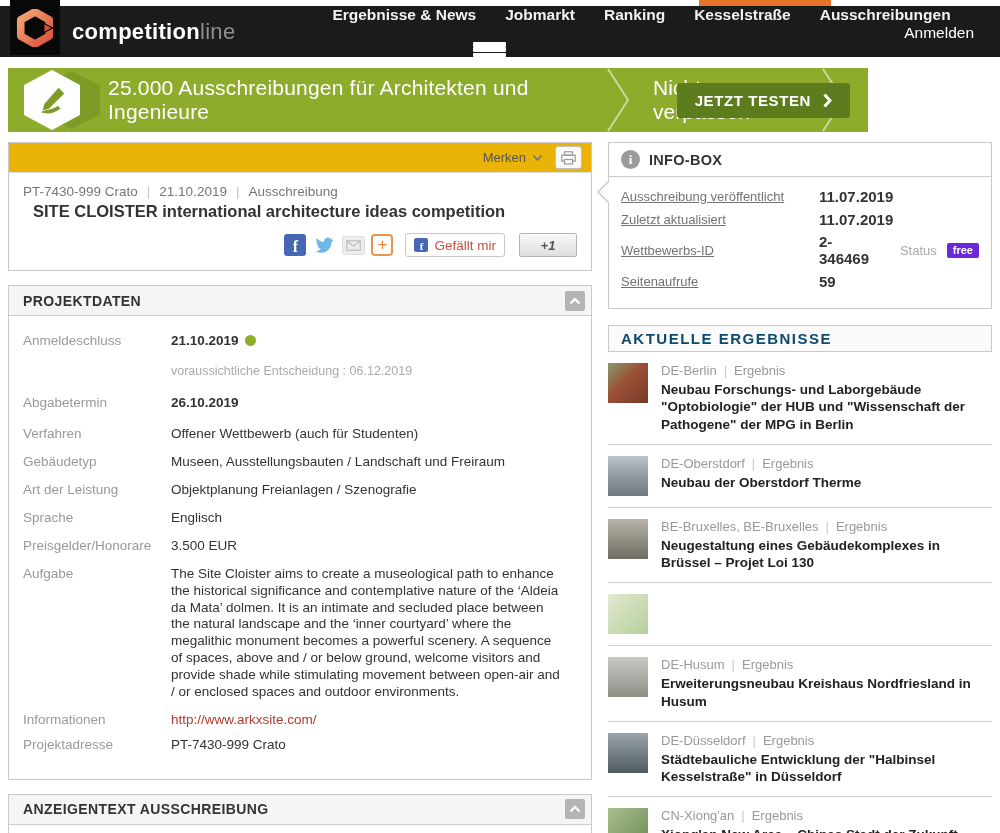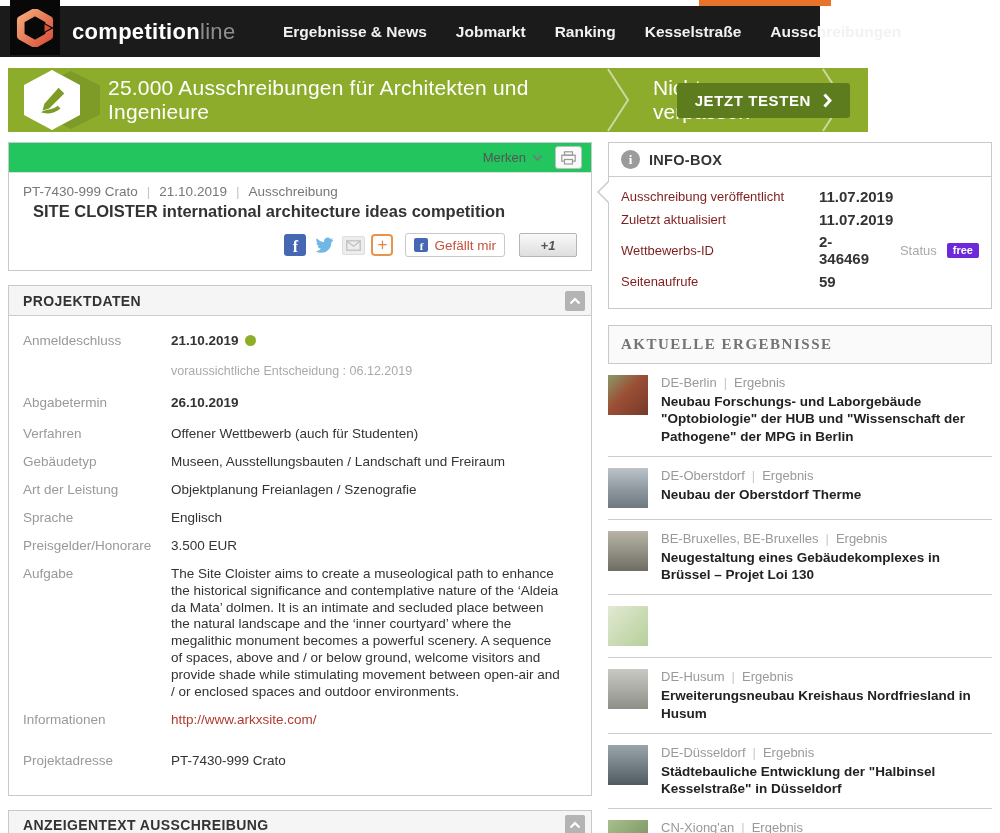--- a/index.html
+++ b/index.html
@@ -3,21 +3,21 @@
 <meta charset="utf-8">
 <style>
   * { box-sizing: border-box; margin: 0; padding: 0; }
   html,body { width:1000px; height:833px; }
   body {
     font-family: "Liberation Sans", sans-serif;
     background:#fff; color:#333; position:relative; overflow:hidden;
   }
   
   .active-indicator { position:absolute; top:0; left:699px; width:132px; height:6px; background:#e8732a; z-index:6; }
-  .navbar { position:absolute; top:6px; left:0; width:820px; height:51px; background:#1b1b1b; display:flex; align-items:center; z-index:5; }
+  .navbar { position:absolute; top:6px; left:0; width:1000px; height:51px; background:#1b1b1b; display:flex; align-items:center; z-index:5;flex-direction:column; }
   .logo-box { position:absolute; left:10px; top:-6px; width:50px; height:55px; background:#080808; display:flex; align-items:center; justify-content:center; cursor:pointer; }
   .brand { position:absolute; left:72px; top:0; height:51px; display:flex; align-items:center; font-size:22px; letter-spacing:.3px; cursor:pointer; }
   .brand b { color:#fff; font-weight:700; }
   .brand span { color:#8f8f8f; font-weight:300; }
   .nav-links { display:flex; align-items:center; margin-left:283px; gap:29px; }
   .nav-link { color:#f2f2f2; font-weight:700; font-size:15.5px; cursor:pointer; white-space:nowrap; }
   .login { margin-left:auto; margin-right:26px; color:#fff; font-weight:400; font-size:15.5px; cursor:pointer; }
   .burger { width:33px; height:22px; margin-right:22px; display:flex; flex-direction:column; justify-content:space-between; cursor:pointer; }
   .burger div { height:4.5px; background:#fff; border-radius:1px; }
   
@@ -30,21 +30,21 @@
   .banner-chev { margin:0 22px; flex:none; }
   .banner-tagline { color:#fff; font-size:21px; font-weight:300; }
   .cta-btn { position:absolute; right:18px; top:15px; height:35px; background:#5d7c1e; border:none; border-radius:3px;
     color:#fff; font-family:inherit; font-weight:700; font-size:15px; letter-spacing:.6px; padding:0 18px;
     display:flex; align-items:center; gap:12px; cursor:pointer; }
   
   .left-col { position:absolute; left:8px; top:142px; width:584px; }
   .right-col { position:absolute; left:608px; top:142px; width:384px; }
   .card { background:#fff; border:1px solid #c9c9c9; }
   
-  .art-toolbar { height:30px; background:#22c55e; border-bottom:1px solid #ddd; display:flex; align-items:center; justify-content:flex-end; padding:0 9px; gap:12px; }
+  .art-toolbar { height:30px; background:#eab308; border-bottom:1px solid #ddd; display:flex; align-items:center; justify-content:flex-end; padding:0 9px; gap:12px; }
   .merken { display:flex; align-items:center; gap:6px; color:#555; font-size:13px; cursor:pointer; }
   .print-btn { width:27px; height:23px; border:1px solid #bfbfbf; border-radius:3px; background:#fafafa; display:flex; align-items:center; justify-content:center; cursor:pointer; }
   .art-body { padding:11px 14px 13px; }
   .meta-line { color:#777; font-size:13.5px; }
   .meta-line .sep { color:#c4c4c4; margin:0 9px; }
   .art-title { margin-top:3px; font-size:16.5px; font-weight:700; color:#333;margin-left:10px; }
   .social { display:flex; justify-content:flex-end; align-items:center; gap:6px; margin-top:12px; }
   .fb-ic { width:22px; height:22px; background:#4668b3; border-radius:3px; color:#fff; font-weight:700;
     font-family:"Liberation Serif",serif; font-size:16px; display:flex; align-items:flex-end; justify-content:center; cursor:pointer; line-height:1.15; }
   .tw-ic { width:24px; height:22px; display:flex; align-items:center; justify-content:center; cursor:pointer; }
@@ -65,39 +65,39 @@
   
   .pd-body { padding:17px 14px 14px; }
   .pd-row { display:flex; margin-bottom:11px; font-size:13.5px; line-height:1.25; }
   .pd-label { width:148px; flex:none; color:#999; }
   .pd-value { color:#333; max-width:394px; }
   .pd-bold { font-weight:700; }
   .status-dot { display:inline-block; width:11px; height:11px; border-radius:50%; background:#8fae27; margin-left:6px; vertical-align:-1px; }
   .pd-sub { color:#aaa; font-size:12.5px; margin-top:14px; }
   .pd-gap { margin-bottom:15px; }
   .pd-link { color:#b03a2e; text-decoration:none; cursor:pointer; }
-  .row-info { margin-bottom:24px; }
+  .row-info { margin-bottom:8px; }
   .anz-body { padding:14px; font-size:13.5px; color:#333; }
   
   .infobox { position:relative; }
   .infobox::before { content:""; position:absolute; left:-12px; top:38px; border:11px solid transparent; border-right-color:#c9c9c9; border-left:0; }
   .infobox::after { content:""; position:absolute; left:-10px; top:39px; border:10px solid transparent; border-right-color:#fff; border-left:0; }
   .ib-head { display:flex; align-items:center; gap:9px; padding:7px 12px; border-bottom:1px solid #ccc; }
   .info-ic { width:19px; height:19px; border-radius:50%; background:#9b9b9b; color:#fff; font-weight:700;
     font-family:"Liberation Serif",serif; font-size:13px; display:flex; align-items:center; justify-content:center; }
   .ib-title { font-weight:700; font-size:14.5px; color:#333; letter-spacing:.3px; }
   .ib-body { padding:10px 12px 13px; }
   .ib-row { display:flex; align-items:center; margin-bottom:5px; min-height:18px; }
-  .ib-label { width:198px; flex:none; color:#7f1d1d; font-size:13px; }
+  .ib-label { width:198px; flex:none; color:#737373; font-size:13px;text-decoration:underline; }
   .ib-value { font-weight:700; color:#333; font-size:15px; }
   .ib-status { margin-left:30px; color:#a9a9a9; font-size:13px; }
   .free-badge { background:#6d28d9; color:#fff; font-weight:700; font-size:11px; padding:1.5px 6px; border-radius:2px; margin-left:10px; }
   
   .erg { margin-top:16px; }
-  .erg-head { border:1px solid #c9c9c9; background:#fafafa; padding:10px 12px; font-weight:700; font-size:15px; color:#737373; letter-spacing:1.5px;font-family:Liberation Serif, serif; }
+  .erg-head { border:1px solid #c9c9c9; background:#fafafa; padding:4px 12px; font-weight:700; font-size:15px; color:#0c4a6e; letter-spacing:1.5px; }
   .erg-item { display:flex; gap:13px; padding:11px 2px 11px 0; border-bottom:1px solid #ccc; cursor:pointer; }
   .thumb { width:40px; height:40px; flex:none; }
   .t1 { background:linear-gradient(135deg,#8a9a6a 0%,#9b4f35 45%,#76392a 100%); }
   .t2 { background:linear-gradient(180deg,#bcc4ca,#8e979e 55%,#6f7a80); }
   .t3 { background:linear-gradient(180deg,#b8b4a8,#6f6d62); }
   .t4 { background:linear-gradient(135deg,#e2e9d2,#b5cf9a); }
   .t5 { background:linear-gradient(180deg,#c7c9c3,#8e9088); }
   .t6 { background:linear-gradient(180deg,#9aa4ab,#4f5a61); }
   .t7 { background:linear-gradient(135deg,#a8bf8e,#6d8a55); }
   .erg-meta { color:#999; font-size:13px; }

